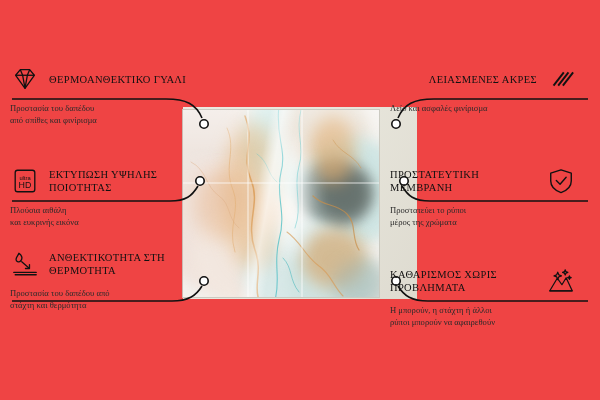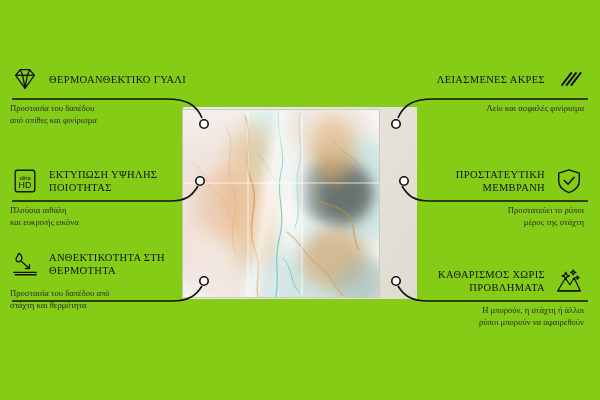--- a/index.html
+++ b/index.html
@@ -3,21 +3,21 @@
 <meta charset="utf-8">
 <style>
   html,body{margin:0;padding:0;}
   body{
     width:600px;height:400px;
     background:#ffffff;
     font-family:"Liberation Serif", serif;
     overflow:hidden;
     position:relative;
   }
-  .stage{position:absolute;inset:0;background:#84cc16;}
+  .stage{position:absolute;inset:0;background:#ef4444;}
 
   
   .product-wrap{
     position:absolute;
     left:183px;top:107px;width:234px;height:192px;
   }
   .product-backboard{
     position:absolute;left:0;top:0;width:234px;height:192px;
     background:linear-gradient(120deg,#eceae1 0%,#e8e6dc 45%,#dedbd0 100%);
   }
@@ -34,21 +34,21 @@
     background:
       linear-gradient(100deg,rgba(255,255,255,0) 38%,rgba(255,255,255,.55) 44%,rgba(255,255,255,0) 50%),
       linear-gradient(180deg,rgba(255,255,255,.35) 0%,rgba(255,255,255,0) 22%);
   }
   .glassgrid{position:absolute;inset:0;}
   .glassgrid b{position:absolute;background:rgba(255,255,255,.38);display:block;}
 
   
   .feat{position:absolute;width:186px;}
   .feat.left{left:10px;text-align:left;}
-  .feat.right{right:16px;text-align:right;}
+  .feat.right{right:24px;text-align:left;}
 
   .feat-head{display:flex;align-items:center;gap:9px;min-height:34px;}
   .feat.right .feat-head{flex-direction:row-reverse;}
   .feat-title{
     font-size:10.5px;line-height:13px;letter-spacing:.35px;
     color:#111111;font-weight:400;
     font-family:"Liberation Serif", serif;
     text-transform:uppercase;
   }
   .feat-icon{width:30px;height:28px;flex:0 0 30px;display:block;}
@@ -211,21 +211,21 @@
       <svg class="feat-icon" viewBox="0 0 32 30">
         <g fill="none" stroke="#111" stroke-width="1.5" stroke-linejoin="round" stroke-linecap="round">
           <path d="M16 3 L27 6.5 V15 C27 21.5, 21.5 25.5, 16 27.5 C10.5 25.5, 5 21.5, 5 15 V6.5 Z"></path>
           <path d="M11 14.5 L15 18.5 L21.5 11"></path>
         </g>
       </svg>
       <div class="feat-title">ΠΡΟΣΤΑΤΕΥΤΙΚΗ ΜΕΜΒΡΑΝΗ</div>
     </div>
     <div class="feat-desc">
       <div>Προστατεύει το ρύποι</div>
-      <div>μέρος της στάχτη</div>
+      <div>μέρος της χρώματα</div>
     </div>
   </div>
 
   <div class="feat right" style="top:264px;">
     <div class="feat-head">
       <svg class="feat-icon" viewBox="0 0 32 30">
         <g fill="none" stroke="#111" stroke-width="1.3" stroke-linejoin="round" stroke-linecap="round">
           <path d="M4 25.5 L12 12 L17 19 L21.5 11.5 L28 25.5 Z"></path>
           <path d="M4 25.5 H28"></path>
           <path d="M12.5 5.5 L13.6 8.4 L16.5 9.5 L13.6 10.6 L12.5 13.5 L11.4 10.6 L8.5 9.5 L11.4 8.4 Z"></path>

